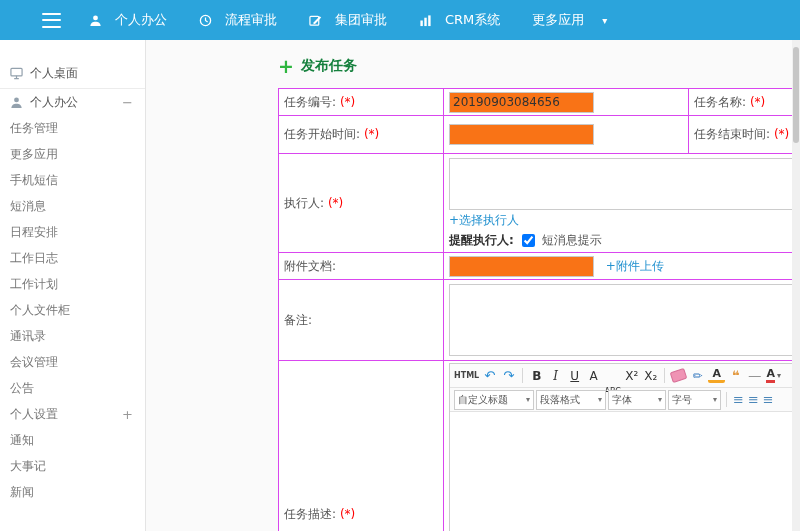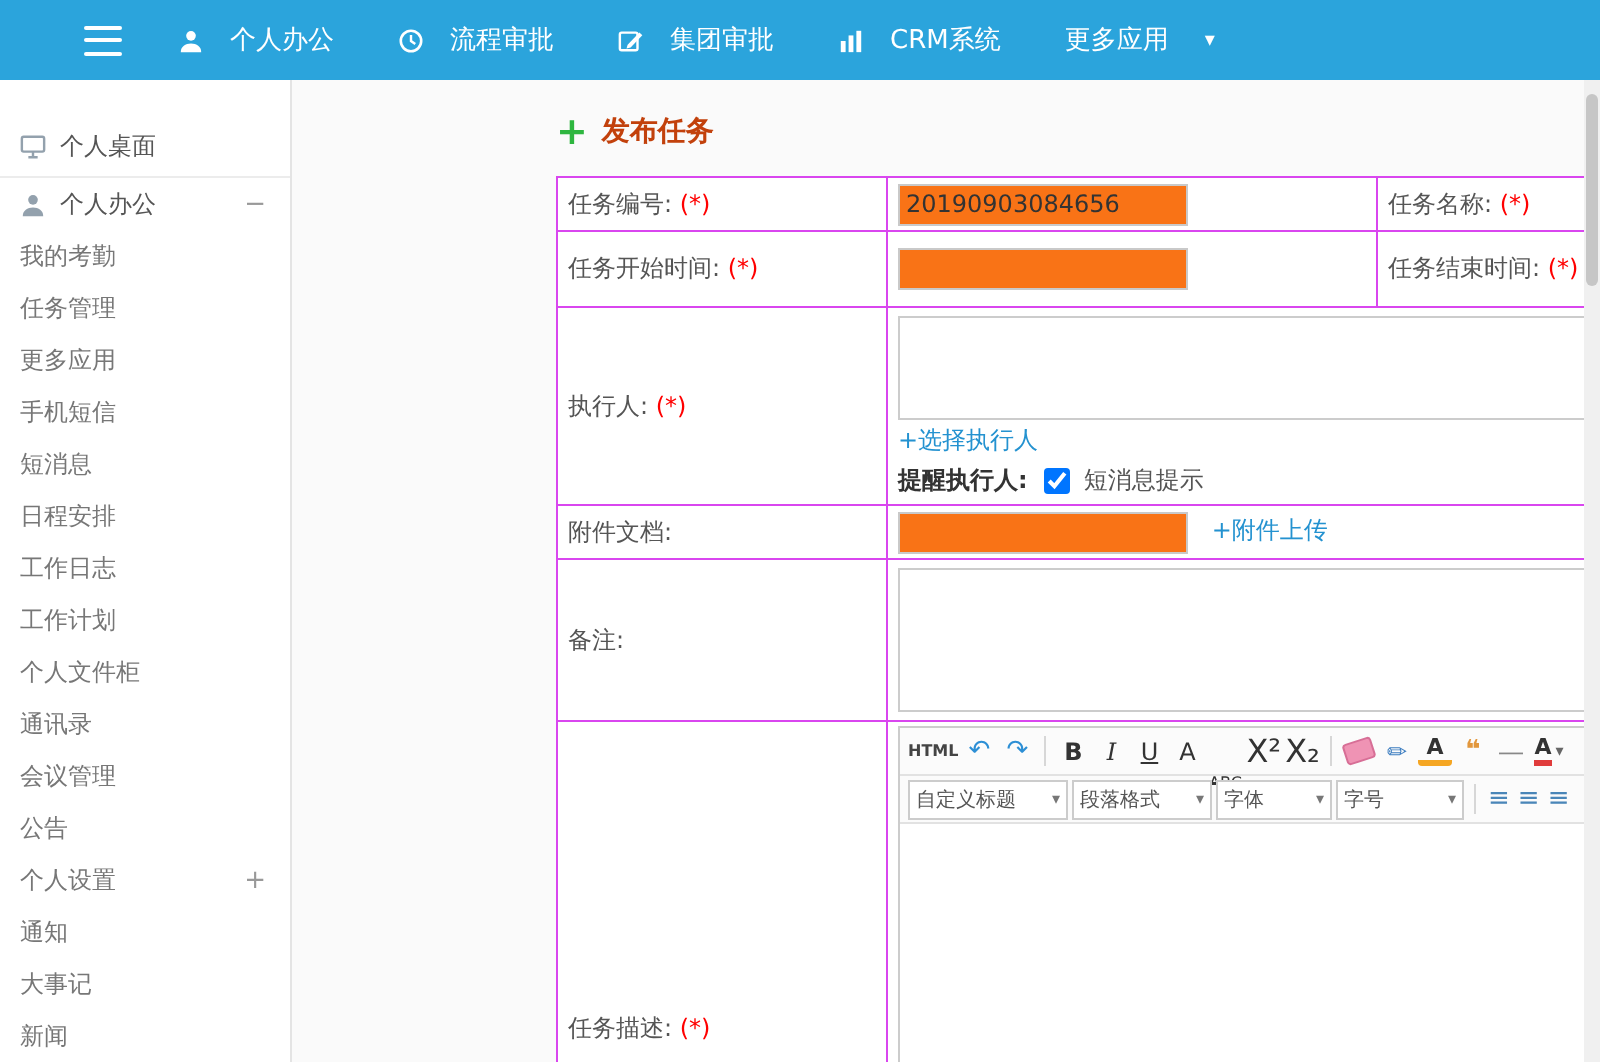--- a/index.html
+++ b/index.html
@@ -24,21 +24,21 @@
   .sb-item{height:26px;display:flex;align-items:center;padding:0 12px 0 10px;color:#777;cursor:pointer;white-space:nowrap;}
   .sb-item.hdr{color:#555;}
   .sb-item.first{height:31px;border-bottom:1px solid #ececec;box-sizing:border-box;}
   .sb-ico{margin-right:7px;display:inline-flex;align-items:center;}
   .marker{margin-left:auto;color:#999;font-size:13px;}
 
   
   .main{flex:1;overflow:hidden;padding:13px 0 0 132px;background:#fafafa;}
   .page-title{display:flex;align-items:center;gap:7px;height:26px;}
   .plus-ico{color:#2eb63f;font-size:19px;font-weight:bold;line-height:1;}
-  .page-title b{font-size:14px;color:#c2410c;}
+  .page-title b{font-size:14px;color:#15803d;}
 
   table.form{border-collapse:collapse;background:#fff;margin-top:9px;width:1100px;table-layout:fixed;}
   table.form td{border:1px solid #d946ef;padding:2px 5px;vertical-align:middle;box-sizing:border-box;}
   td.lbl{width:165px;color:#555;}
   td.fld{width:245px;}
   td.lbl2{width:108px;white-space:nowrap;}
   .req{color:#f00;}
   input.txt{height:21px;width:145px;border:1px solid #c9c9c9;padding:0 3px;box-sizing:border-box;
             font-family:"DejaVu Sans",sans-serif;font-size:12px;color:#333;background:#f97316;outline:none;vertical-align:middle;}
   .r1 td{height:27px;}
@@ -56,32 +56,32 @@
   .tb-row{display:flex;align-items:center;padding:2px 3px;background:#fbfbfb;border-bottom:1px solid #e2e2e2;height:24px;box-sizing:border-box;}
   .tb-btn{display:inline-flex;align-items:center;justify-content:center;min-width:17px;height:19px;margin:0 1px;
           font-size:12px;color:#333;cursor:pointer;border-radius:2px;}
   .tb-sep{width:1px;height:15px;background:#d7d7d7;margin:0 4px;}
   .b-html{font-size:8px;font-weight:bold;color:#444;}
   .b-undo,.b-redo{color:#2d8fd5;font-size:13px;}
   .b-bold{font-weight:bold;}
   .b-italic{font-style:italic;font-family:"DejaVu Serif",serif;}
   .b-under{text-decoration:underline;}
   .b-strike{font-size:8px;font-weight:normal;text-decoration:line-through;margin-top:32px;}
-  .b-sup,.b-sub{font-size:16px;}
+  .b-sup,.b-sub{font-size:12px;}
   .b-eraser-shape{width:13px;height:9px;background:#ef93b4;border:1px solid #d76e96;border-radius:2px;transform:rotate(-18deg);}
   .b-brush{color:#3f7fc1;font-size:12px;}
   .b-hl{font-size:11px;font-weight:bold;height:auto;line-height:1;border-bottom:3px solid #f5a623;padding-bottom:1px;}
   .b-quote{color:#e2973c;font-size:13px;font-weight:bold;}
   .b-hr{color:#888;}
   .b-fc{font-size:11px;font-weight:bold;height:auto;line-height:1;border-bottom:3px solid #e03c3c;padding-bottom:1px;}
   .b-fc-caret{font-size:8px;color:#666;margin-left:2px;}
   .sel{display:inline-flex;align-items:center;justify-content:space-between;height:20px;border:1px solid #ccc;background:#fff;
        margin:0 1px;padding:0 3px;font-size:10px;color:#555;cursor:pointer;box-sizing:border-box;}
   .sel .sel-caret{font-size:8px;color:#777;margin-left:3px;}
-  .sel-w1{width:80px;}.sel-w2{width:70px;}.sel-w3{width:58px;}.sel-w4{width:64px;align-items:center;}
+  .sel-w1{width:80px;}.sel-w2{width:70px;}.sel-w3{width:58px;}.sel-w4{width:53px;align-items:center;}
   .align-btn{color:#4a86b8;font-size:13px;margin:0 2px;cursor:pointer;display:inline-flex;align-items:center;}
   .ed-content{height:252px;background:#fff;}
 
   
   .scrollbar{position:absolute;top:40px;right:0;width:8px;height:491px;background:#f0f0f0;}
   .scroll-thumb{position:absolute;top:7px;left:1px;width:6px;height:96px;background:#c6c6c6;border-radius:3px;}
 </style>
 </head>
 <body>
 
@@ -151,23 +151,20 @@
     <div class="sb-item hdr">
       <span class="sb-ico">
         <svg width="13" height="13" viewBox="0 0 14 14">
             <circle cx="7" cy="4.2" r="2.6" fill="#93a1ad"></circle>
             <path d="M1.5 13c0-3 2.5-4.6 5.5-4.6s5.5 1.6 5.5 4.6z" fill="#93a1ad"></path>
           </svg>
       </span>
       <span>个人办公</span>
       <span class="marker">−</span>
     </div>
-    <div class="sb-item">
-        <span>我的考勤</span>
-      </div>
     <div class="sb-item">
         <span>任务管理</span>
       </div>
     <div class="sb-item">
         <span>更多应用</span>
       </div>
     <div class="sb-item">
         <span>手机短信</span>
       </div>
     <div class="sb-item">

